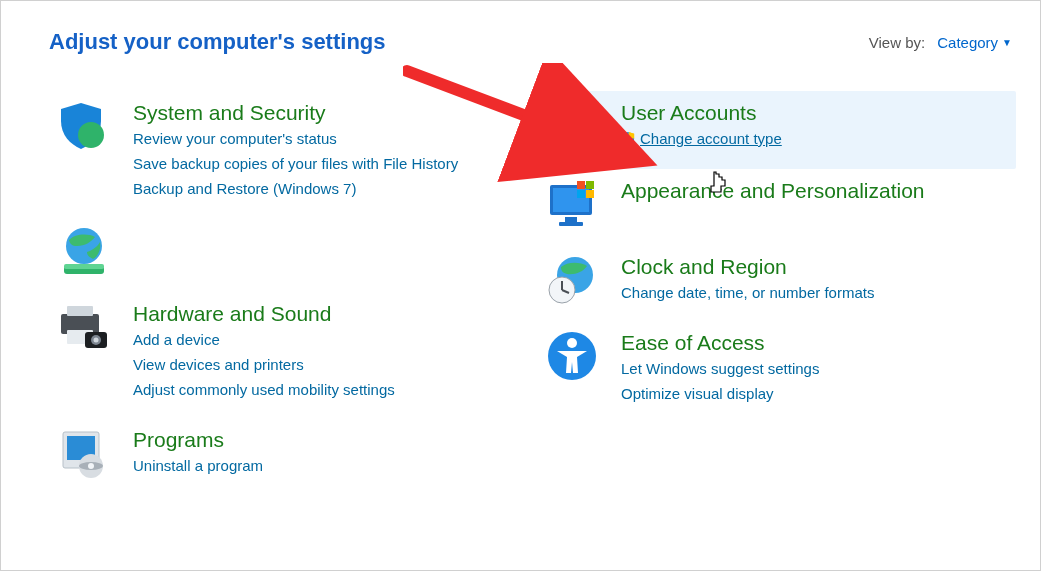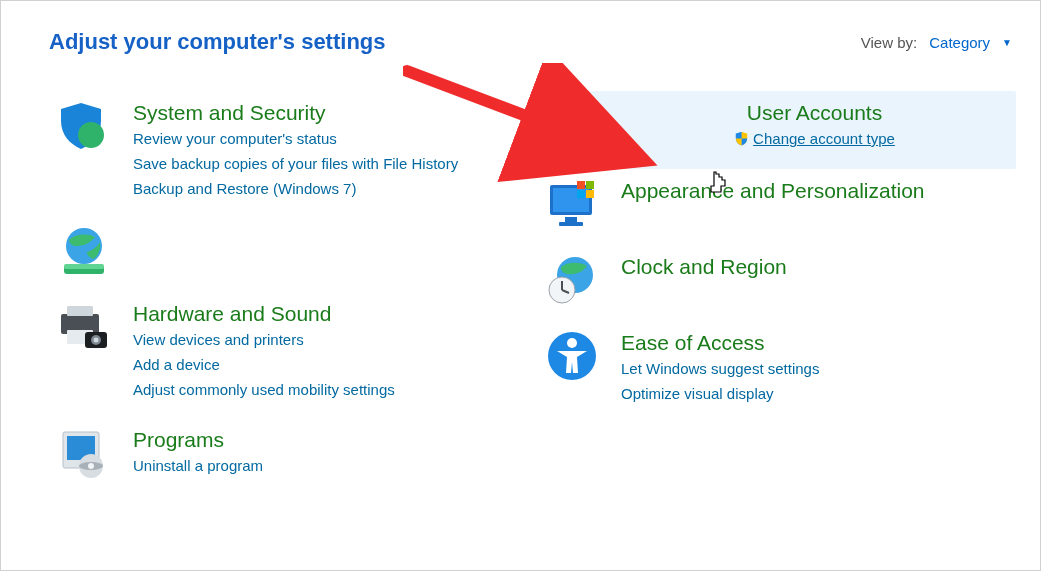--- a/index.html
+++ b/index.html
@@ -33,21 +33,21 @@
     align-items: center;
     gap: 12px;
     padding-right: 4px;
     margin-left: 15px;
   }
   .viewby .dropdown {
     color: #0066cc;
     cursor: pointer;
     display: inline-flex;
     align-items: center;
-    gap: 12px;
+    gap: 4px;
     text-align: center;
   }
   .viewby .caret {
     font-size: 10px;
     color: #0066cc;
   }
   .columns {
     display: flex;
     gap: 8px;
   }
@@ -56,21 +56,20 @@
   .col.right { flex: 1; }
   .category {
     display: flex;
     align-items: flex-start;
     gap: 22px;
     padding: 8px 8px 14px 8px;
     border-radius: 2px;
   }
   .category.hovered {
     background: #eaf4fd;
-    text-align: center;
   }
   .cat-icon {
     width: 54px;
     height: 54px;
     flex: 0 0 54px;
     display: flex;
     align-items: center;
     justify-content: center;
   }
   .cat-body { flex: 1; padding-top: 2px;}
@@ -162,22 +161,22 @@
           <rect x="4" y="14" width="38" height="20" rx="2" fill="#4a4f55"></rect>
           <rect x="10" y="6" width="26" height="10" rx="1" fill="#cfd6dc"></rect>
           <rect x="10" y="30" width="26" height="14" rx="1" fill="#e6ebef"></rect>
           <rect x="28" y="32" width="22" height="16" rx="3" fill="#1c1f22"></rect>
           <circle cx="39" cy="40" r="5" fill="#7c8590"></circle>
           <circle cx="39" cy="40" r="2.5" fill="#cfd6dc"></circle>
         </svg>
       </div>
       <div class="cat-body">
         <a class="cat-title">Hardware and Sound</a>
+        <a class="cat-link">Add a device</a>
         <a class="cat-link">View devices and printers</a>
-        <a class="cat-link">Add a device</a>
         <a class="cat-link">Adjust commonly used mobility settings</a>
       </div>
     </div>
 
     <div class="category">
       <div class="cat-icon">
         <svg width="54" height="54" viewBox="0 0 54 54">
           <rect x="6" y="6" width="36" height="36" rx="2" fill="#e0e5ea" stroke="#b7c0c8"></rect>
           <rect x="10" y="10" width="28" height="24" fill="#2a8cd6"></rect>
           <circle cx="34" cy="40" r="12" fill="#d8dde2"></circle>
@@ -244,20 +243,21 @@
         <svg width="54" height="54" viewBox="0 0 54 54">
           <circle cx="30" cy="22" r="18" fill="#3aa4e6"></circle>
           <path d="M16 14 C22 9 34 8 42 13 C38 19 30 22 22 21 C18 20 16 18 16 14 Z" fill="#3dbb6f"></path>
           <circle cx="17" cy="37" r="13" fill="#f2f5f8" stroke="#9aa2aa"></circle>
           <line x1="17" y1="37" x2="17" y2="28" stroke="#4a4f55" stroke-width="2"></line>
           <line x1="17" y1="37" x2="24" y2="40" stroke="#4a4f55" stroke-width="2"></line>
         </svg>
       </div>
       <div class="cat-body">
         <a class="cat-title">Clock and Region</a>
+        <a class="cat-link">Change date, time, or number formats</a>
       </div>
     </div>
 
     <div class="category">
       <div class="cat-icon">
         <svg width="54" height="54" viewBox="0 0 54 54">
           <circle cx="27" cy="27" r="24" fill="#1e88e5"></circle>
           <circle cx="27" cy="14" r="5" fill="#fff"></circle>
           <path d="M12 22 L42 22 L32 28 L33 44 L28 44 L27 33 L26 44 L21 44 L22 28 Z" fill="#fff"></path>
         </svg>

